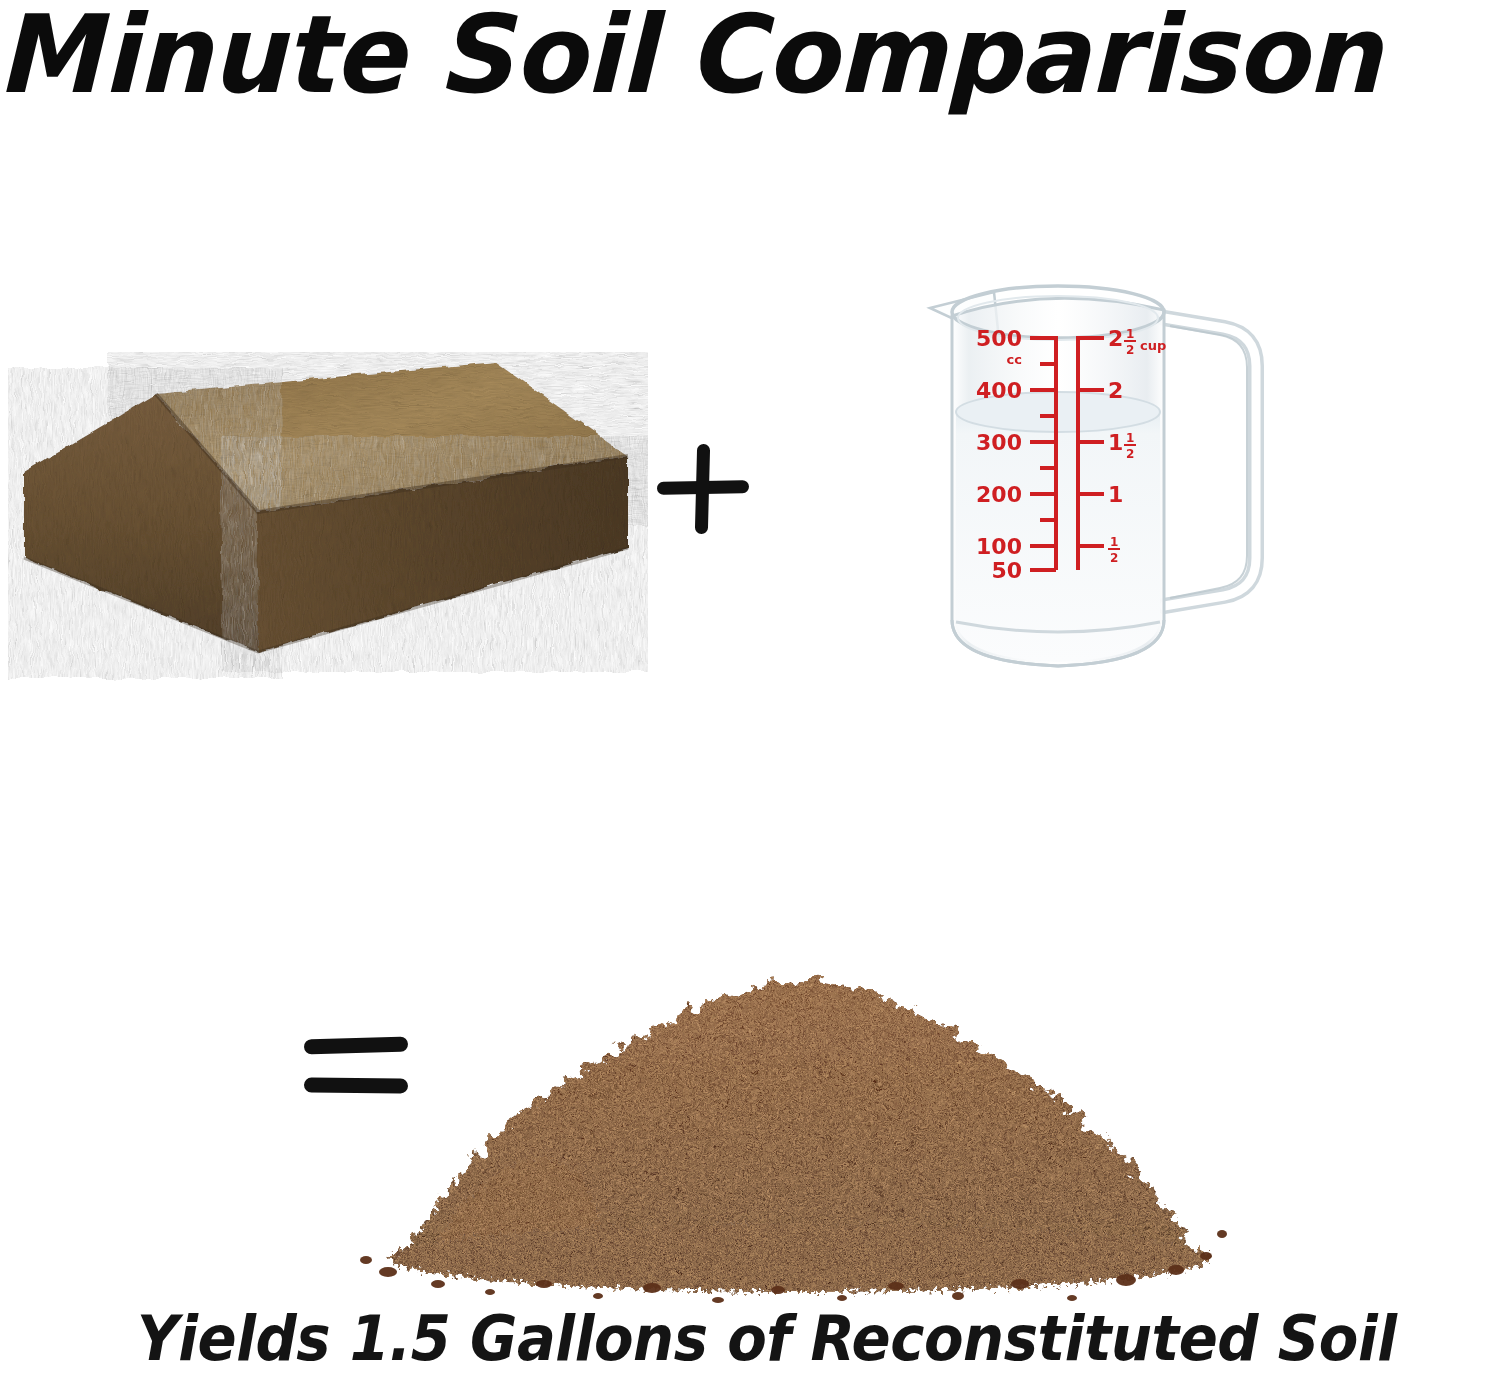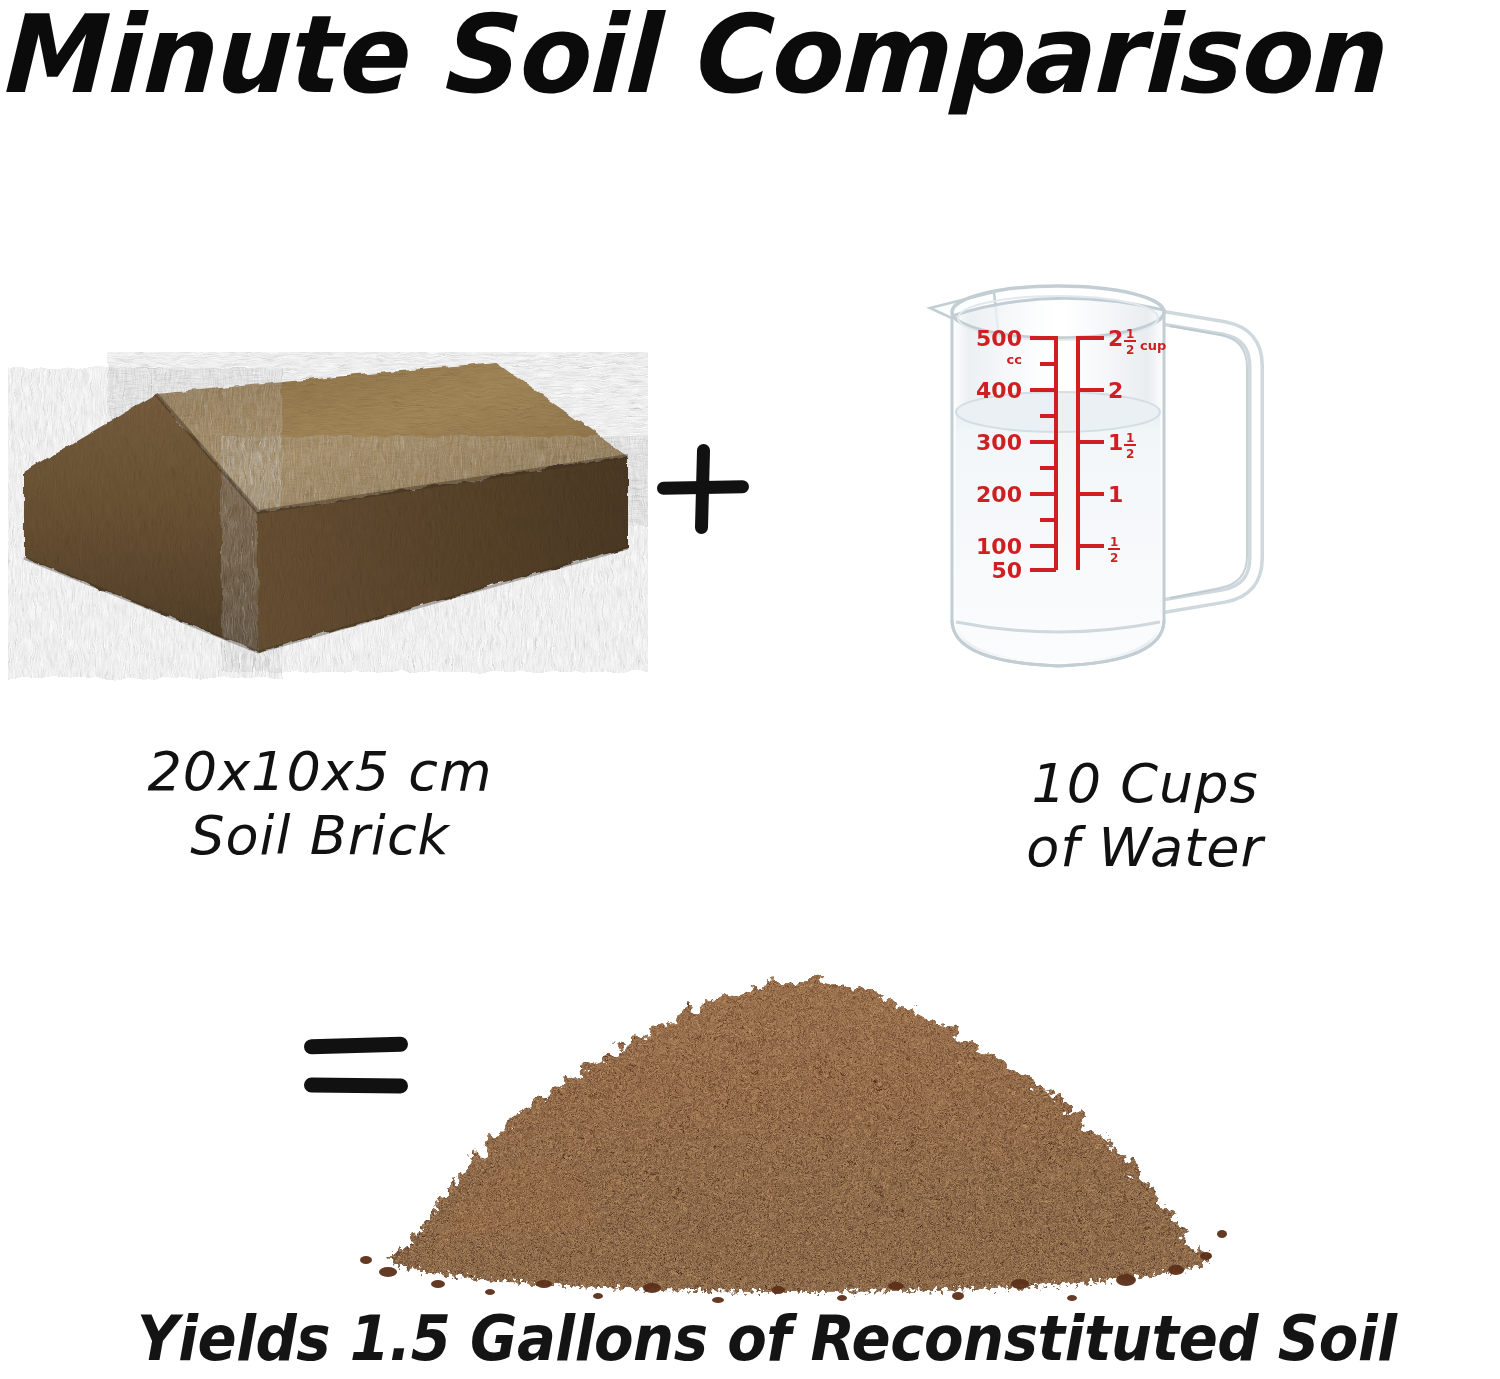--- a/index.html
+++ b/index.html
@@ -120,22 +120,20 @@
         <polygon points="148,42 250,160 250,300 16,206 16,120" fill="url(#gFront)" filter="url(#fiber2)"></polygon>
 
         <polygon points="250,160 620,104 620,196 250,300" fill="url(#gSide)" filter="url(#fiber2)"></polygon>
       </g>
 
       <polyline points="148,42 250,160 620,104" fill="none" stroke="#3e2f1d" stroke-opacity="0.45" stroke-width="4"></polyline>
       <polyline points="16,206 250,300 620,196" fill="none" stroke="#33271a" stroke-opacity="0.35" stroke-width="3"></polyline>
     </svg>
   </div>
 
-  <div id="brick-caption" class="caption">20x10x5 cm
-Soil Brick</div>
 
   <div id="plus" aria-label="plus">
     <span class="bar h"></span>
       <span class="bar v"></span>
   </div>
 
   <div id="cup">
     <svg viewBox="0 0 480 410" xmlns="http://www.w3.org/2000/svg" aria-hidden="true">
       <defs>
         <linearGradient id="gWater" x1="0" y1="0" x2="0" y2="1">
@@ -225,22 +223,20 @@
 
         <text class="mk-num" x="244" y="232">1</text>
 
         <text class="mk-fr" x="246" y="276">1</text>
         <line x1="244" y1="279" x2="256" y2="279" stroke="#cf1f22" stroke-width="2"></line>
         <text class="mk-fr" x="246" y="292">2</text>
       </g>
     </svg>
   </div>
 
-  <div id="water-caption" class="caption">10 Cups
-of Water</div>
 
   <div id="equals" aria-label="equals">
     <span class="bar e1"></span>
       <span class="bar e2"></span>
   </div>
 
   <div id="pile">
     <svg viewBox="0 0 900 450" xmlns="http://www.w3.org/2000/svg" aria-hidden="true">
       <defs>
         <linearGradient id="gPile" x1="0" y1="0" x2="0" y2="1">

